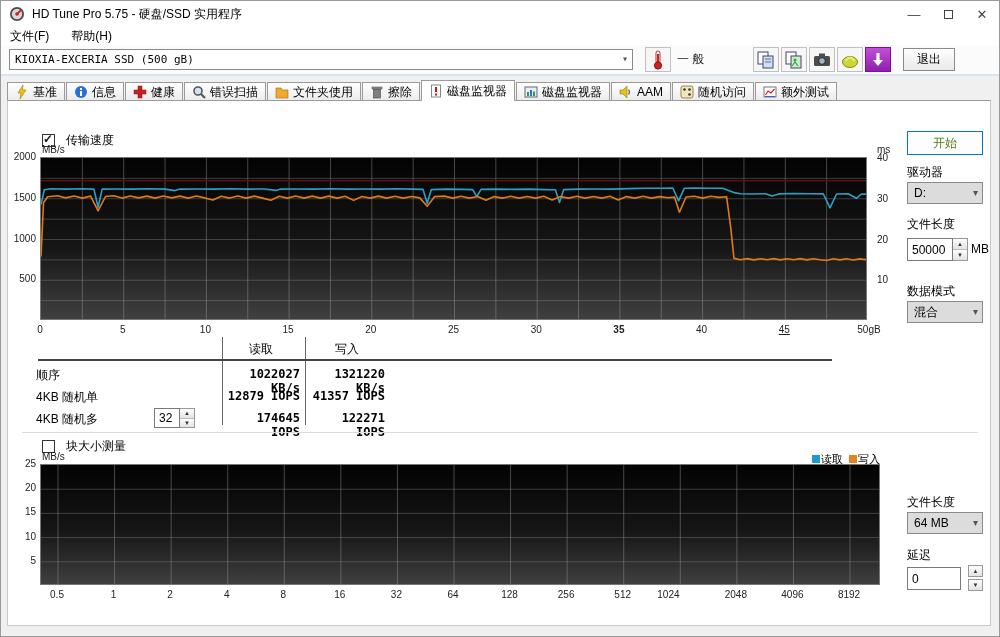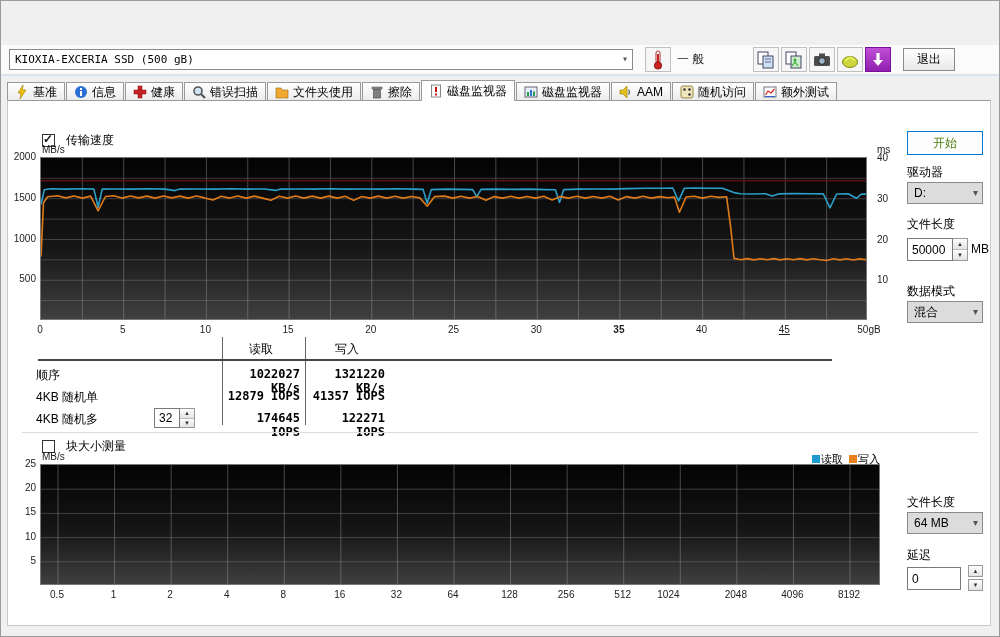--- a/index.html
+++ b/index.html
@@ -91,21 +91,39 @@
   .updown { position:absolute; display:flex; flex-direction:column; width:15px; height:26px; }
   .updown span { flex:1; border:1px solid #999; background:linear-gradient(#fdfdfd,#e3e3e3);
                  font-size:6px; color:#333; display:flex; align-items:center; justify-content:center; }
   .updown span:first-child { margin-bottom:2px; }
 </style>
 </head>
 <body>
 
 <div class="window">
 
-
+  <div class="titlebar">
+    <svg class="app-icon" viewBox="0 0 16 16">
+      <circle cx="8" cy="8" r="7" fill="#4a4a4a"></circle>
+      <circle cx="8" cy="8" r="5.2" fill="#d8d8d8"></circle>
+      <path d="M8 8 L11.8 4.4" stroke="#cc2222" stroke-width="1.8" stroke-linecap="round"></path>
+      <circle cx="8" cy="8" r="1.8" fill="#cc2222"></circle>
+    </svg>
+    <span class="title">HD Tune Pro 5.75 - 硬盘/SSD 实用程序</span>
+    <span class="win-btn">—</span>
+    <span class="win-btn">
+        <span class="maxbox"></span>
+      </span>
+    <span class="win-btn">✕</span>
+  </div>
+
+  <div class="menubar">
+    <span>文件(F)</span>
+    <span>帮助(H)</span>
+  </div>
 
   <div class="toolbar">
     <div class="combo drive-combo">
       <span>KIOXIA-EXCERIA SSD (500 gB)</span>
       <span class="chev">▾</span>
     </div>
     <div class="tb-btn" style="margin-left:12px;">
       <svg width="18" height="20" viewBox="0 0 18 20">
         <rect x="7" y="1" width="4" height="12" rx="2" fill="#fff" stroke="#a33"></rect>
         <rect x="8" y="4" width="2" height="10" fill="#c22"></rect>

